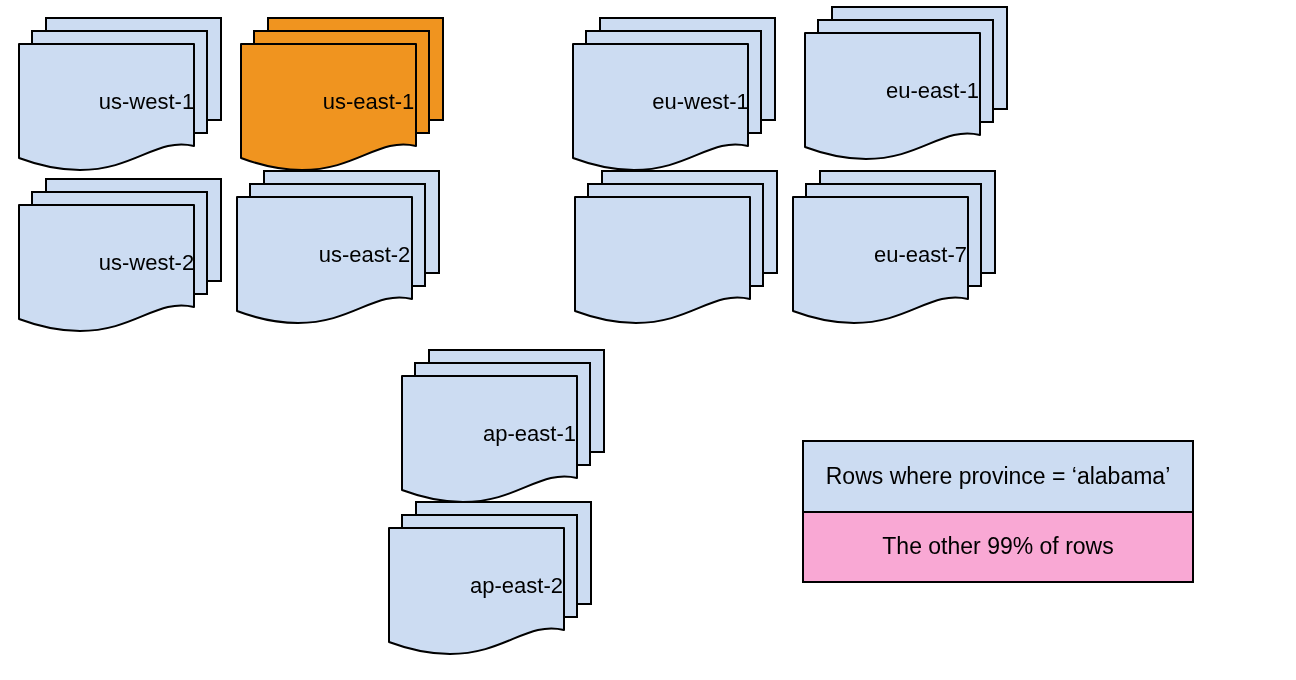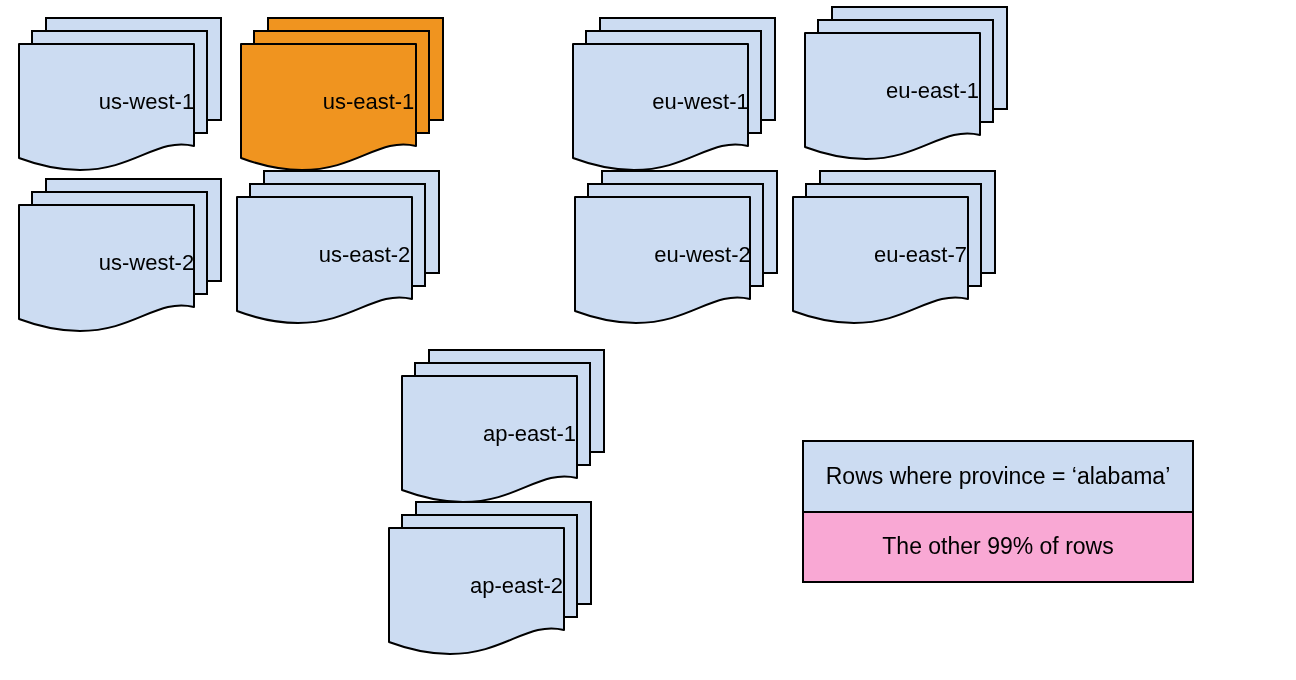--- a/index.html
+++ b/index.html
@@ -127,21 +127,20 @@
     </svg>
     <div class="label">us-east-2</div>
   </div>
 
   <div class="stack" style="left: 574px; top: 170px;">
     <svg width="204" height="155" viewBox="0 0 204 155">
       <rect class="doc-shape" x="28" y="1" width="175" height="102" stroke="#000000" stroke-width="2" fill="#CCDCF2"></rect>
       <rect class="doc-shape" x="14" y="14" width="175" height="102" stroke="#000000" stroke-width="2" fill="#CCDCF2"></rect>
       <path class="doc-shape" d="M 1 27 L 176 27 L 176 129 C 139 120 117 153 62 153 C 38 153 17 147 1 141 Z" stroke="#000000" stroke-width="2" stroke-linejoin="round" fill="#CCDCF2"></path>
     </svg>
-    <div class="label">eu-west-2</div>
   </div>
 
   <div class="stack" style="left: 792px; top: 170px;">
     <svg width="204" height="155" viewBox="0 0 204 155">
       <rect class="doc-shape" x="28" y="1" width="175" height="102" stroke="#000000" stroke-width="2" fill="#CCDCF2"></rect>
       <rect class="doc-shape" x="14" y="14" width="175" height="102" stroke="#000000" stroke-width="2" fill="#CCDCF2"></rect>
       <path class="doc-shape" d="M 1 27 L 176 27 L 176 129 C 139 120 117 153 62 153 C 38 153 17 147 1 141 Z" stroke="#000000" stroke-width="2" stroke-linejoin="round" fill="#CCDCF2"></path>
     </svg>
     <div class="label">eu-east-7</div>
   </div>

